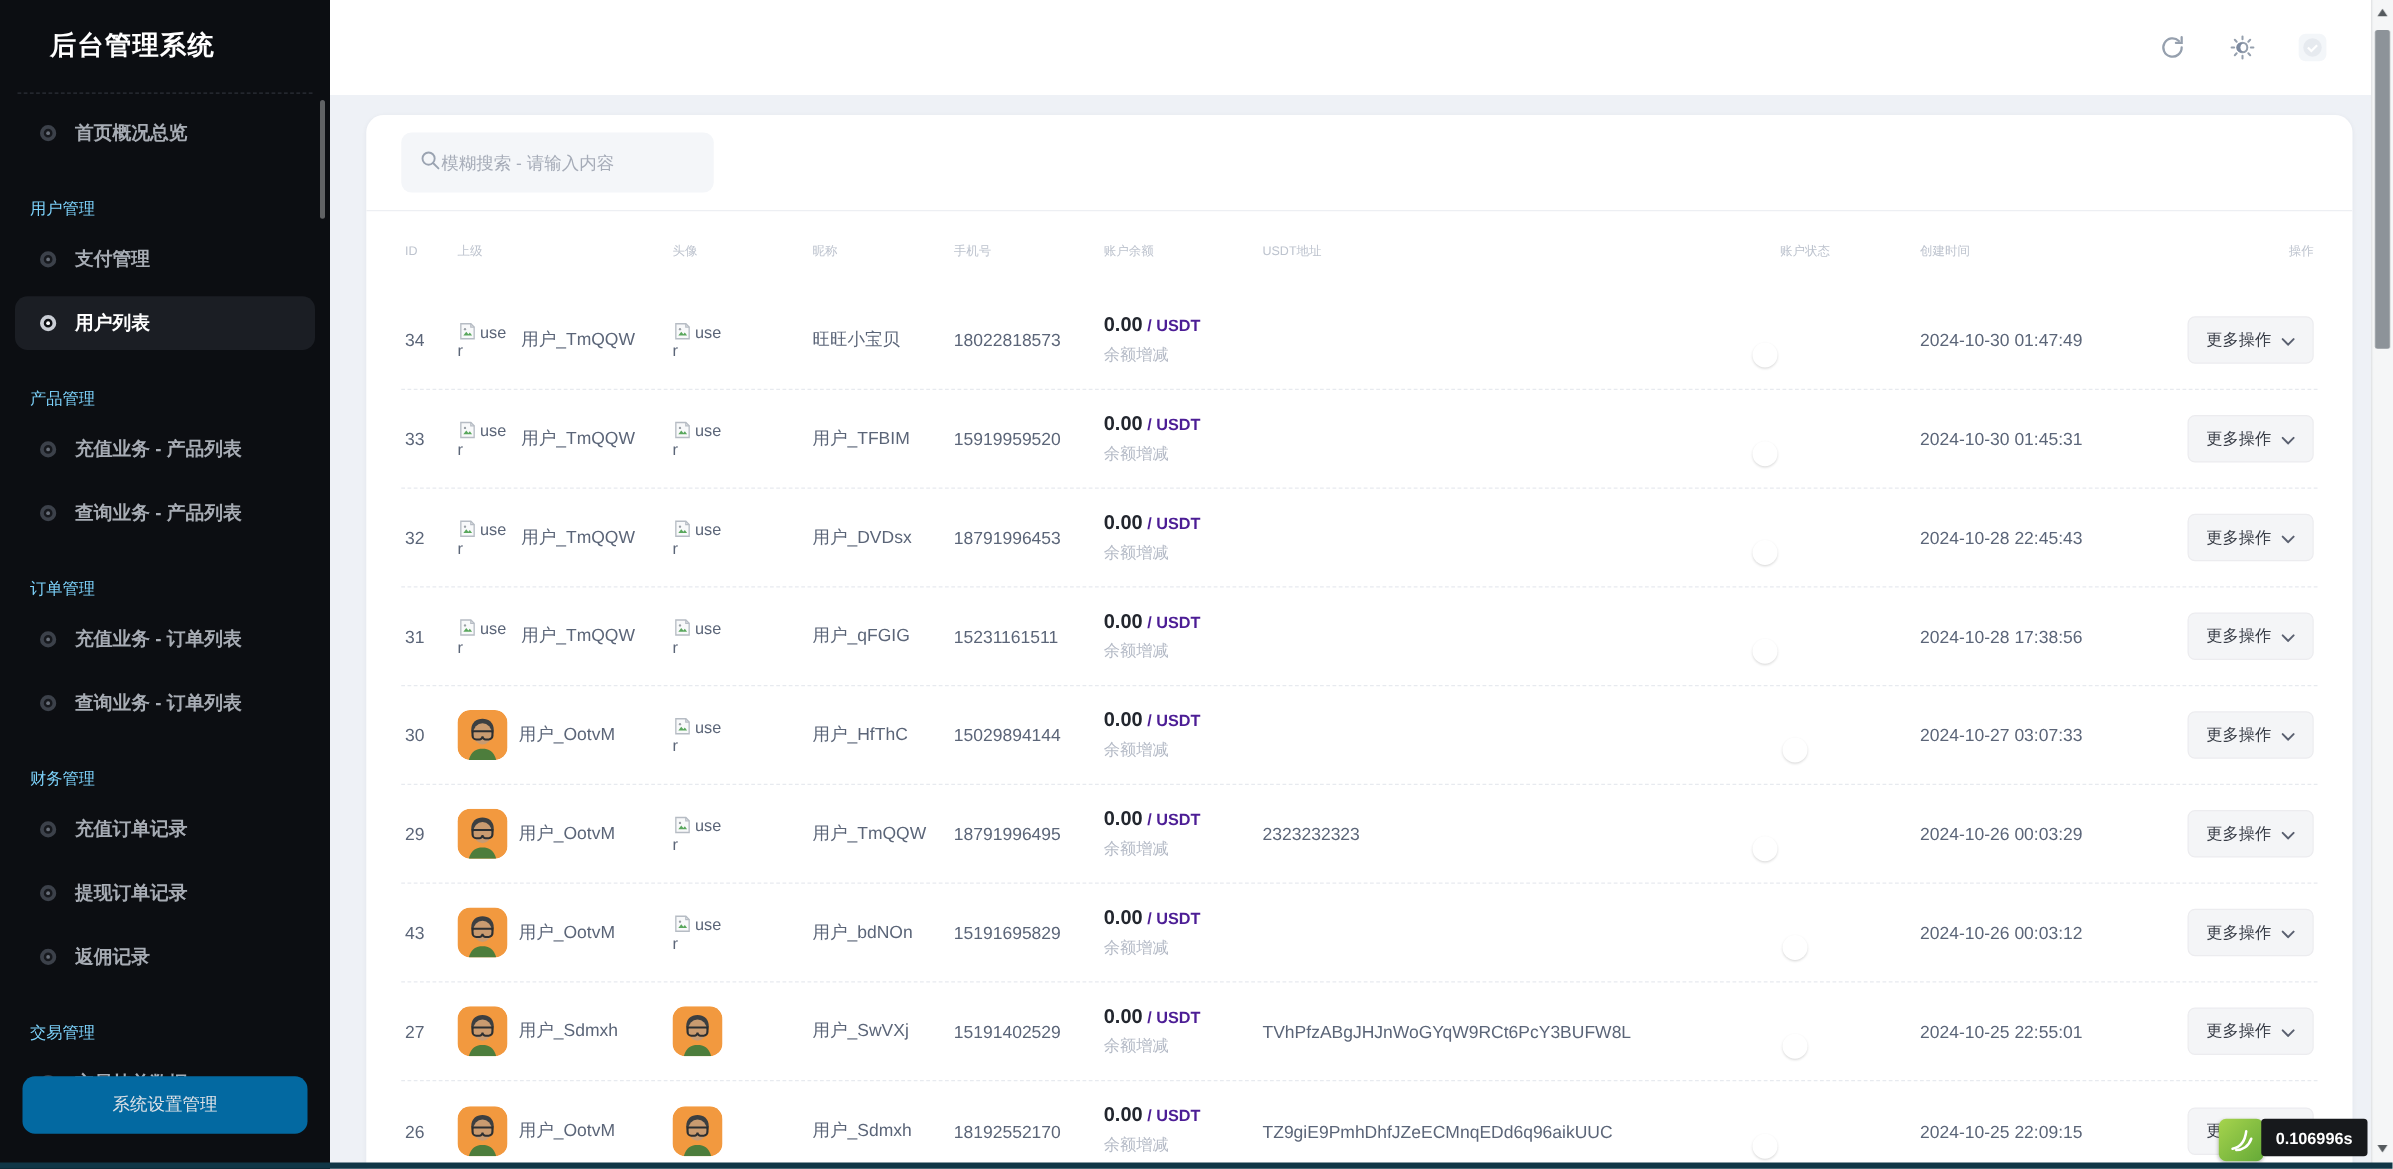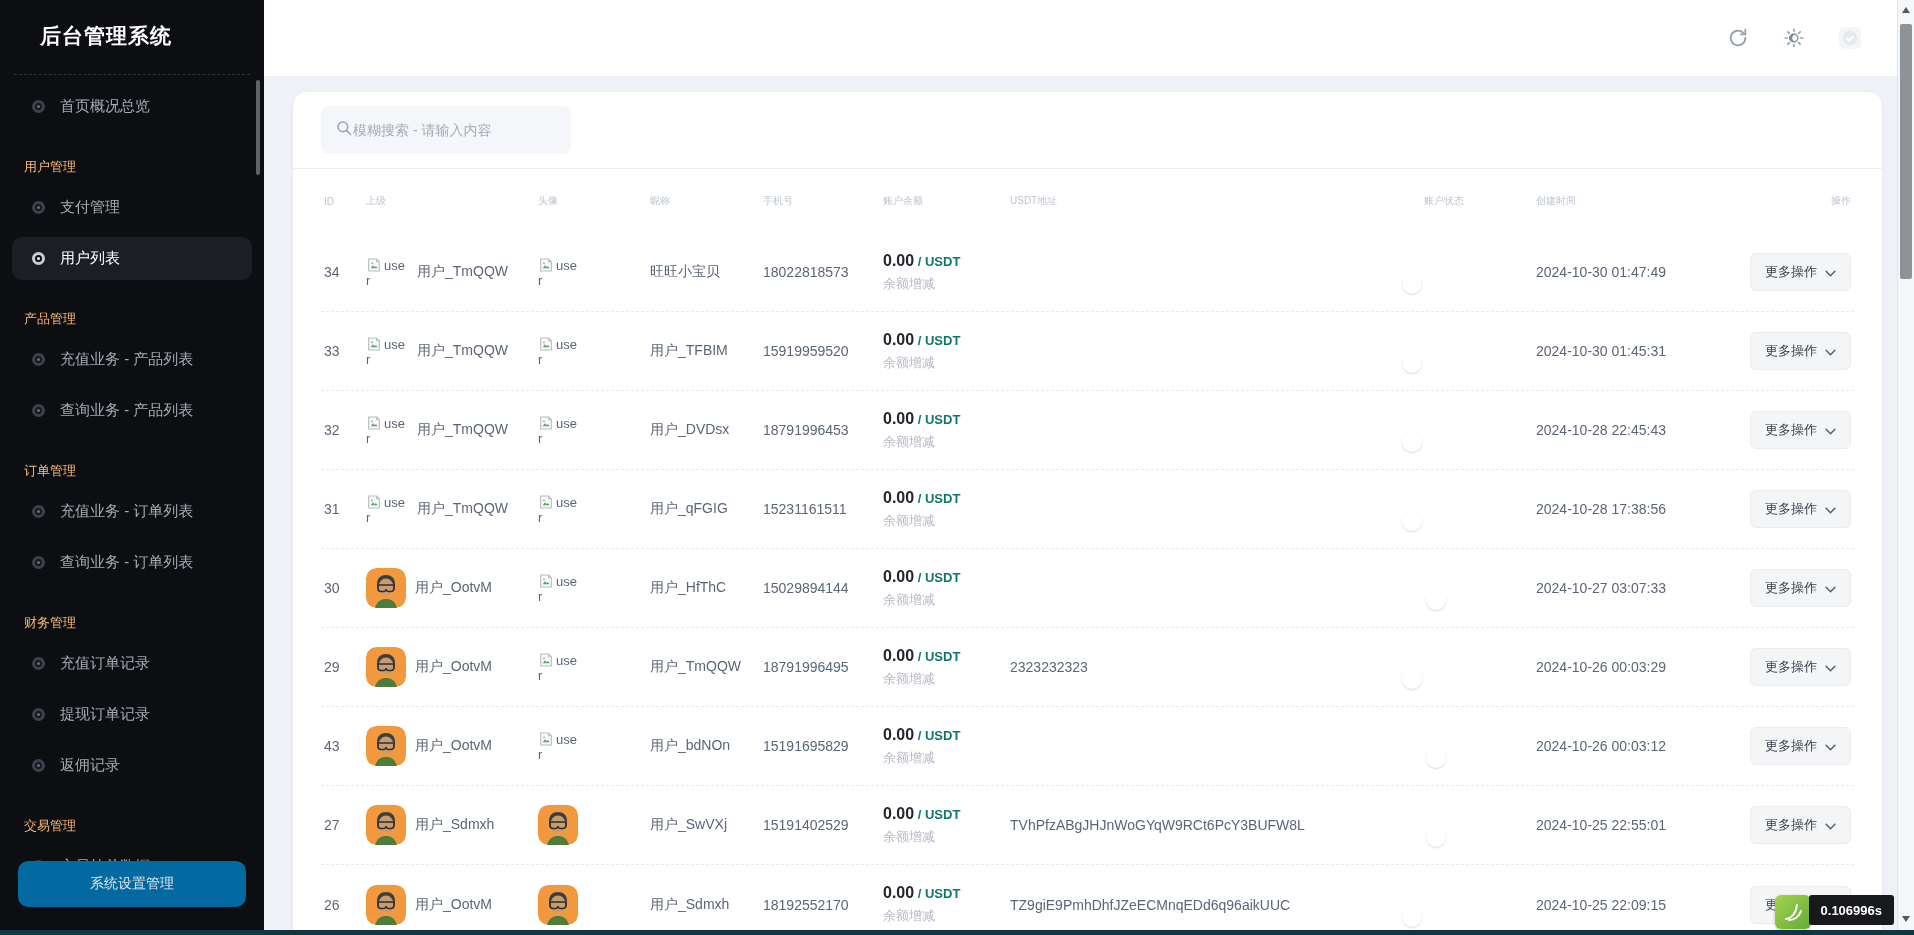--- a/index.html
+++ b/index.html
@@ -3,22 +3,22 @@
 <meta charset="utf-8">
 <style>
   * { margin:0; padding:0; box-sizing:border-box; }
   html,body { width:1914px; height:935px; overflow:hidden; font-family:"Liberation Sans", sans-serif; background:#eef1f6; }
 
   
   .sidebar { position:fixed; left:0; top:0; width:264px; height:935px; background:#0c0e12; color:#fff; z-index:5; overflow:hidden; }
   .side-title { font-size:21px; font-weight:bold; color:#ffffff; padding:22px 0 0 40px; letter-spacing:1px; }
   .side-divider { border-top:1px dashed #2c3038; margin:24px 14px 6px 14px; }
   .side-nav { display:flex; flex-direction:column; }
-  .side-section { font-size:13px; color:#fdba74; padding:26px 0 6px 24px; }
-  .side-item { display:flex; align-items:center; gap:15px; margin:4px 12px; padding:12px 10px 12px 20px; border-radius:10px; cursor:pointer; color:#a7acb4; font-size:15px; font-weight:400; }
+  .side-section { font-size:13px; color:#7dd3fc; padding:26px 0 6px 24px; }
+  .side-item { display:flex; align-items:center; gap:15px; margin:4px 12px; padding:12px 10px 12px 20px; border-radius:10px; cursor:pointer; color:#a7acb4; font-size:15px; font-weight:700; }
   .side-item.active { background:#1b1e24; color:#ffffff; }
   .ring { width:13px; height:13px; border-radius:50%; border:3px solid #3c414a; position:relative; flex:0 0 auto; background:#16181d; }
   .ring::after { content:""; position:absolute; left:2px; top:2px; width:3px; height:3px; border-radius:50%; background:#6a707a; }
   .side-item.active .ring { border-color:#c9cdd4; background:#0c0e12; }
   .side-item.active .ring::after { background:#ffffff; }
   .side-scroll-thumb { position:absolute; right:4px; top:80px; width:4px; height:95px; border-radius:2px; background:rgba(255,255,255,.35); }
   .settings-btn { position:absolute; left:18px; right:18px; bottom:28px; height:46px; background:#0369a1; color:#dfe2e7; font-size:14px; border:none; border-radius:10px; cursor:pointer; font-family:inherit; }
 
   
   .main { margin-left:264px; height:935px; display:flex; flex-direction:column; }
@@ -40,21 +40,21 @@
   .thead .c-action { justify-self:end; }
   .trow { height:79px; border-bottom:1px dashed #e7eaef; color:#5b6578; font-size:14px; }
   .trow:last-child { border-bottom:none; }
 
   .cell-flex { display:flex; align-items:center; gap:9px; }
   .avatar { width:40px; height:40px; border-radius:10px; flex:0 0 auto; display:block; }
   .broken { width:42px; font-size:13px; color:#5b6578; line-height:15px; word-break:break-all; flex:0 0 auto; }
   .broken svg { vertical-align:-3px; margin-right:2px; }
 
   .bal-line1 { font-size:16px; font-weight:bold; color:#22262e; }
-  .bal-unit { font-size:13px; color:#0f766e; font-weight:bold; }
+  .bal-unit { font-size:13px; color:#4c1d95; font-weight:bold; }
   .bal-link { font-size:13px; color:#b4bac6; margin-top:5px; cursor:pointer; }
 
   .sw { width:46px; height:24px; border-radius:12px; position:relative; cursor:pointer; }
   .sw.on { background:#2f9df6; }
   .sw.off { background:#eceef2; }
   .sw .knob { position:absolute; top:2px; width:20px; height:20px; border-radius:50%; background:#fff; box-shadow:0 1px 2px rgba(0,0,0,.15); }
   .sw.on .knob { right:2px; }
   .sw.off .knob { left:2px; }
 
   .c-action { justify-self:end; }

